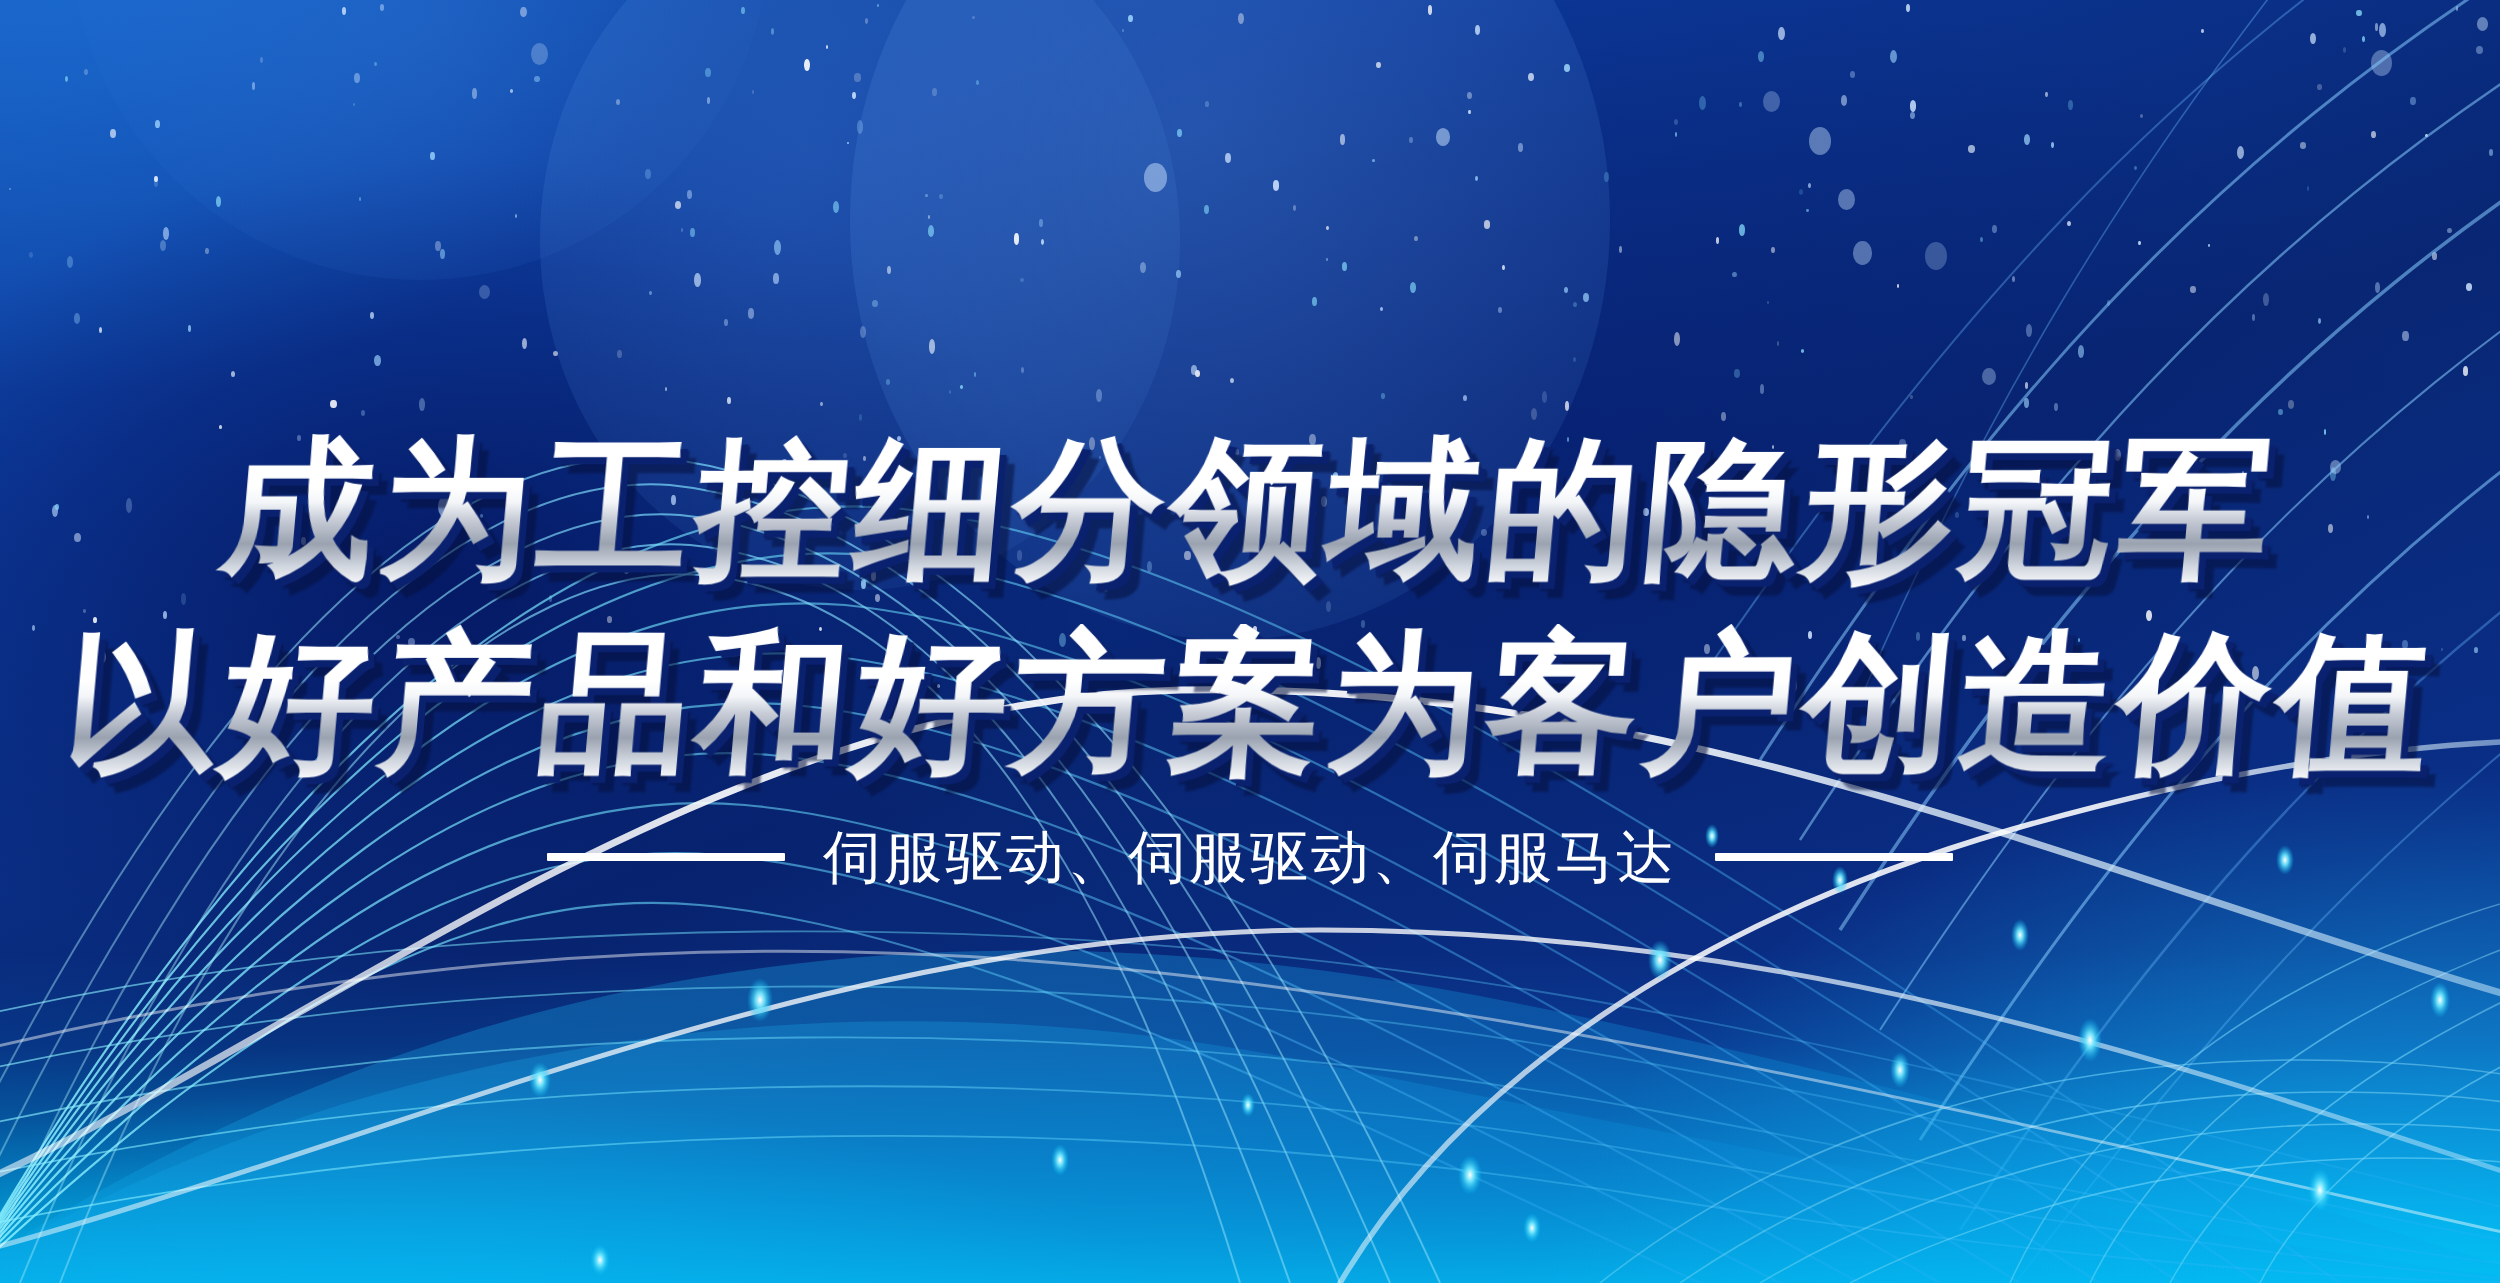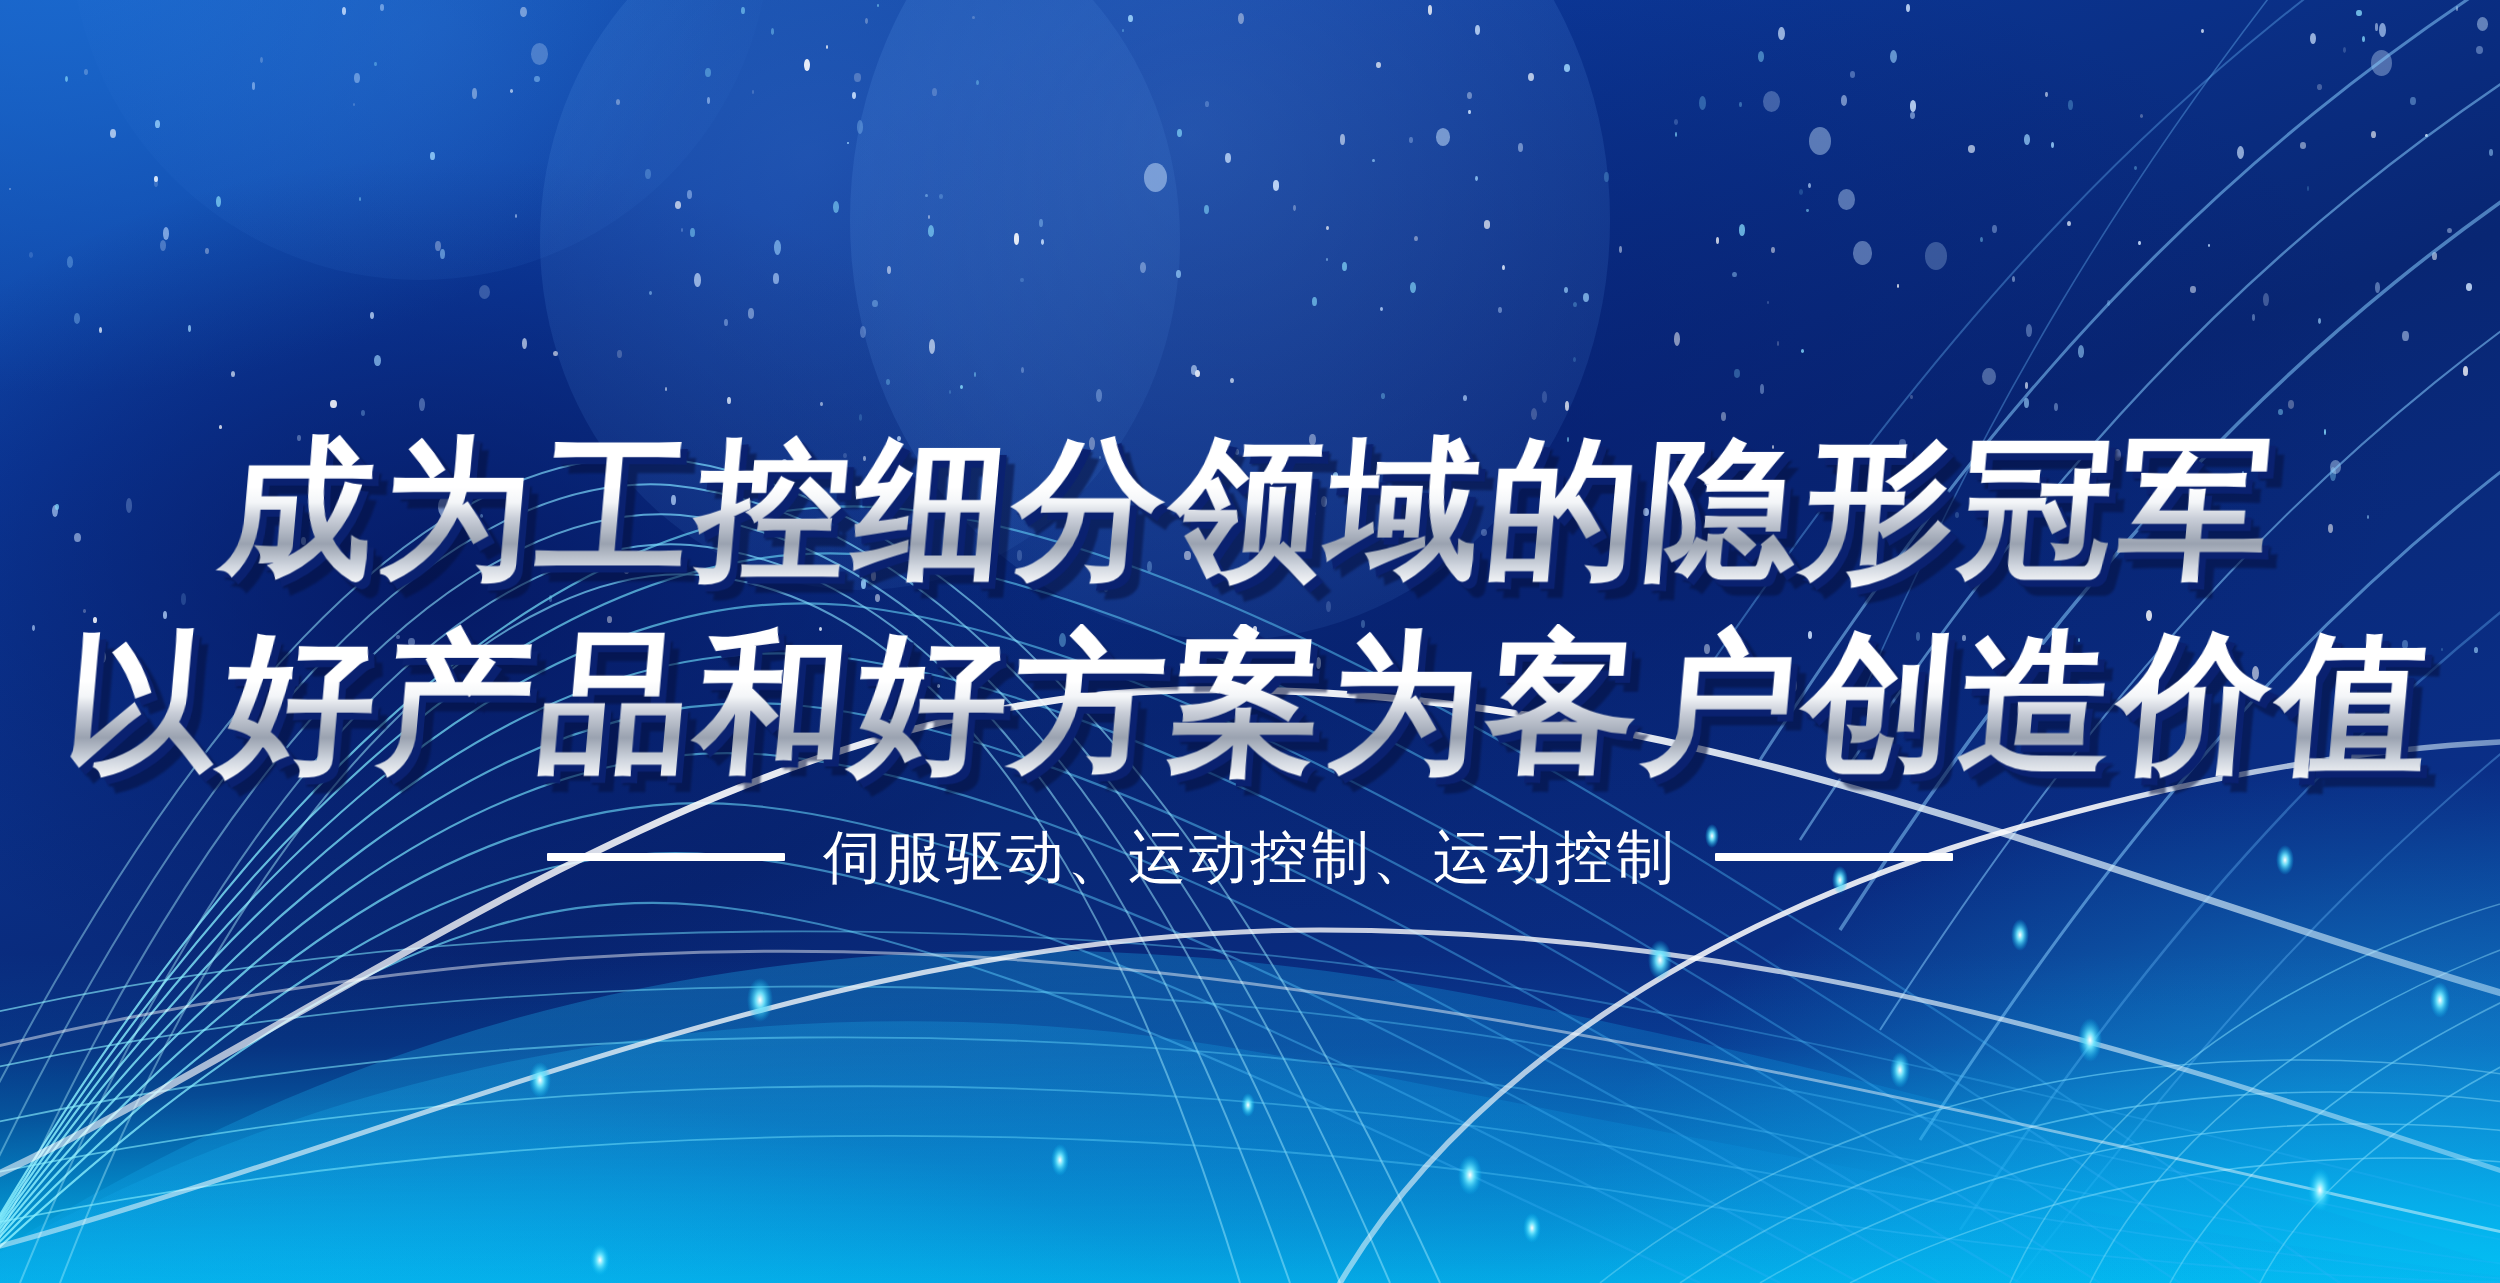--- a/index.html
+++ b/index.html
@@ -608,17 +608,17 @@
 
   <div class="bottom-cyan"></div>
 
   <div class="headline-wrap">
     <div class="headline line1">成为工控细分领域的隐形冠军</div>
     <div class="headline line2">以好产品和好方案为客户创造价值</div>
   </div>
 
   <div class="subline">
     <span class="rule"></span>
-    <span class="subtitle">伺服驱动、运动控制、运动控制</span>
+    <span class="subtitle">伺服驱动、伺服驱动、伺服马达</span>
     <span class="rule"></span>
   </div>
 
 </div>
 
 </body></html>

